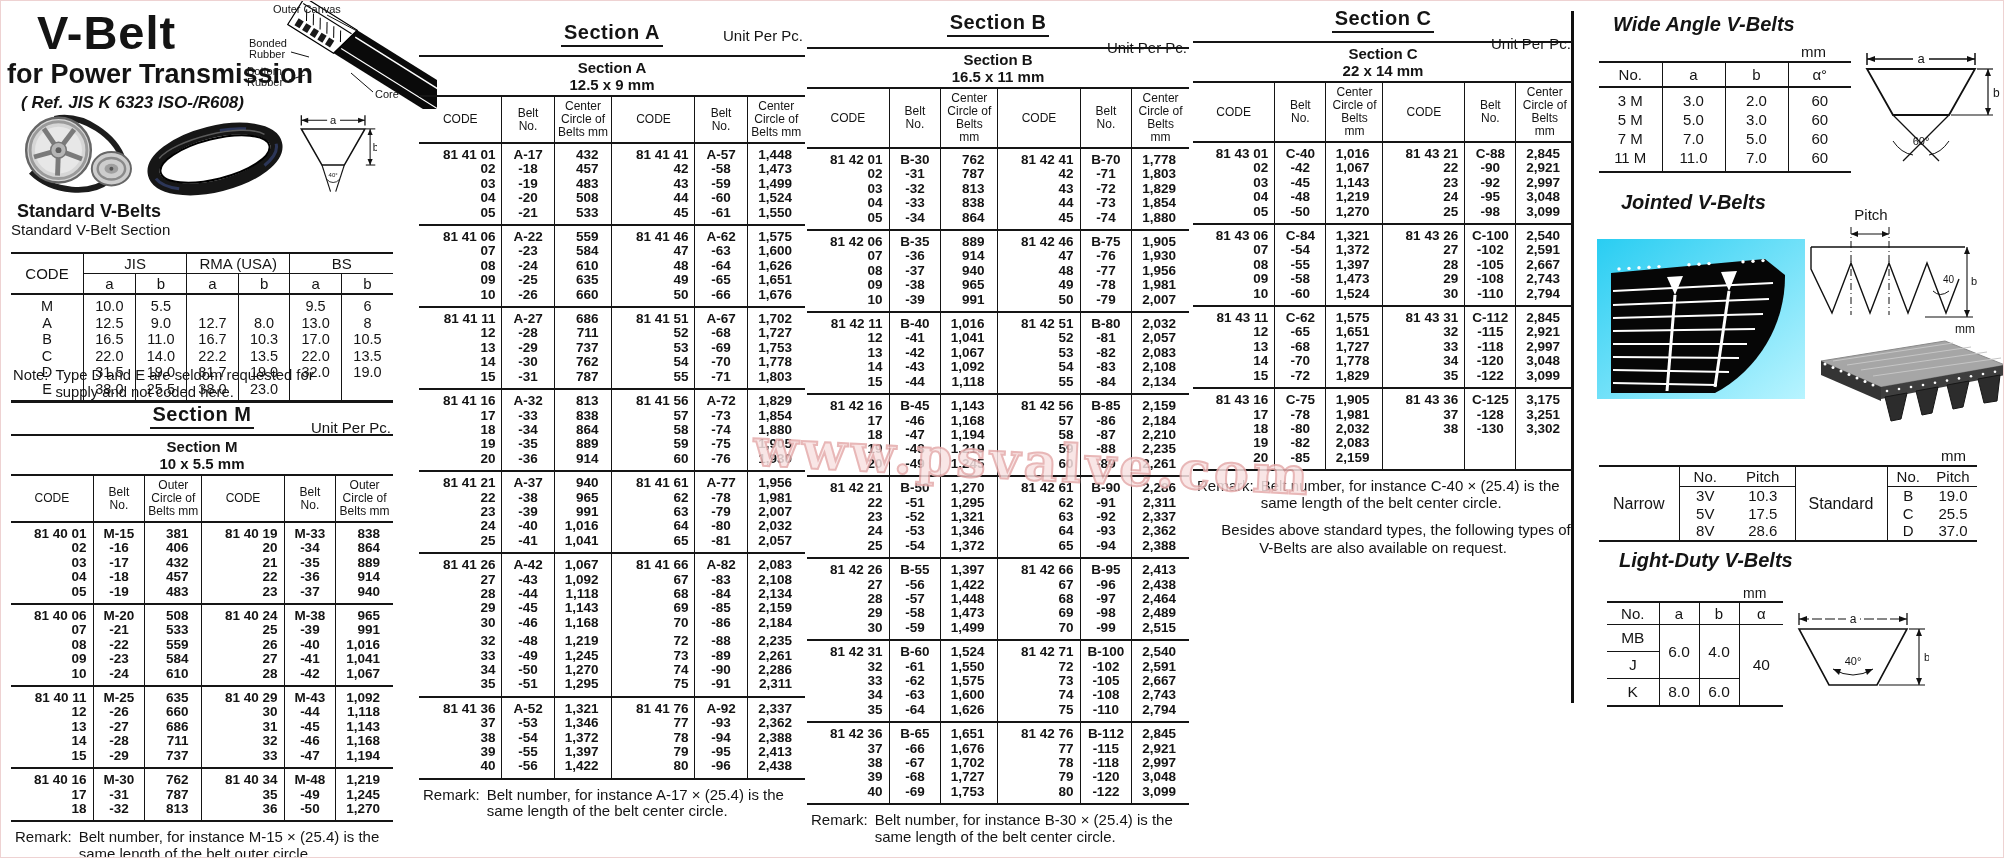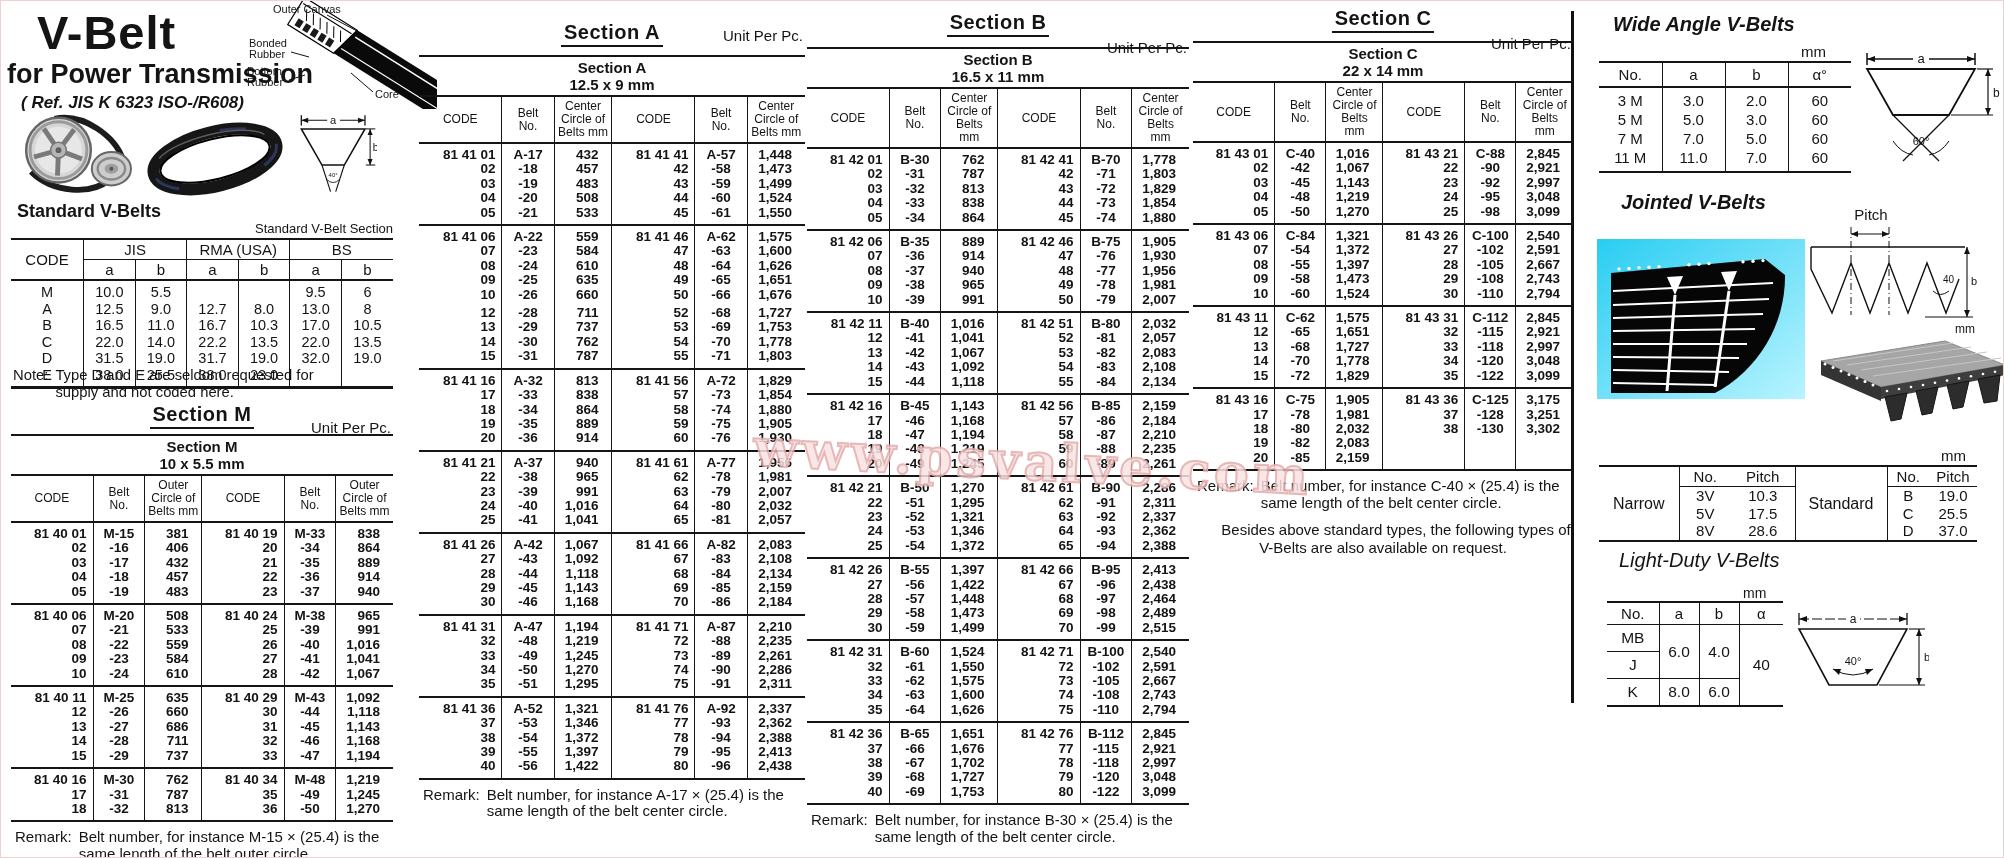--- a/index.html
+++ b/index.html
@@ -12,21 +12,21 @@
   #title{left:36px;top:4px;font-size:47px;font-weight:bold;letter-spacing:1px;}
   #subtitle{left:6px;top:58px;font-size:27px;font-weight:bold;}
   #ref{left:20px;top:92px;font-size:17px;font-style:italic;font-weight:bold;}
   #cutaway{left:244px;top:0px;}
   #pulley{left:22px;top:108px;}
   #beltloop{left:138px;top:112px;}
   #vsec{left:290px;top:110px;}
 
   #std-heading{left:16px;top:200px;font-size:18px;font-weight:bold;text-align:right;}
   #std-wrap{left:10px;top:220px;width:382px;}
-  #std-caption{text-align:right;font-size:13px;margin-bottom:2px;}
+  #std-caption{text-align:left;font-size:15px;margin-bottom:14px;}
   .std-table{width:100%;border-collapse:collapse;border-top:2px solid #151515;border-bottom:3px solid #151515;}
   .std-table th{font-weight:normal;font-size:15px;padding:1px 0;}
   .std-table .h-code{border-bottom:2px solid #151515;}
   .std-table .h-grp{border-bottom:1px solid #151515;border-left:1px solid #151515;}
   .std-table .h-ab{border-bottom:2px solid #151515;border-left:1px solid #151515;}
   .std-table td{font-size:14.5px;text-align:center;padding:0;line-height:16.5px;}
   .std-table td + td{border-left:1px solid #151515;}
   .std-table tbody tr:first-child td{padding-top:3px;}
   .std-table tbody tr:last-child td{padding-bottom:3px;}
   #note{left:12px;top:366px;width:352px;font-size:14.8px;display:flex;gap:7px;line-height:17px;}
@@ -75,21 +75,21 @@
   #pitch-diagram{left:1806px;top:206px;}
   #gray-belt{left:1812px;top:332px;}
   #ns-mm{left:1940px;top:446px;font-size:15px;}
   #ns-wrap{left:1598px;top:464px;width:378px;}
   .ns-table{width:378px;border-collapse:collapse;border-top:2px solid #151515;border-bottom:2px solid #151515;font-size:15px;table-layout:fixed;}
   .ns-table th{font-weight:normal;border-bottom:1px solid #151515;padding:1px 0;font-size:15px;}
   .ns-label{text-align:center;font-size:16px;vertical-align:middle;}
   .ns-label-left{border-right:1px solid #151515;}
   .ns-label-mid{border-left:1px solid #151515;border-right:1px solid #151515;}
   .ns-table td{text-align:center;line-height:15.5px;}
-  #ld-heading{left:1618px;top:548px;font-size:20px;font-weight:normal;font-style:italic;}
+  #ld-heading{left:1618px;top:548px;font-size:20px;font-weight:bold;font-style:italic;}
   #ld-mm{left:1742px;top:584px;font-size:14px;}
   #ld-wrap{left:1606px;top:600px;width:176px;}
   .ld-table{width:176px;border-collapse:collapse;border-top:2px solid #151515;border-bottom:2px solid #151515;font-size:15.5px;table-layout:fixed;}
   .ld-table th{font-weight:normal;border-bottom:1px solid #151515;padding:2px 0;font-size:15px;}
   .ld-table th + th,.ld-table td + td{border-left:1px solid #151515;}
   .ld-table td{text-align:center;padding:4px 0;}
   .ld-table tr.ld-j td{border-top:1px solid #151515;}
   .ld-table tr.ld-k td{border-top:1px solid #151515;}
   #ld-diagram{left:1788px;top:606px;}
 
@@ -870,20 +870,28 @@
             <td class="circ">1,651</td>
           </tr>
           <tr class="blast">
             <td class="code">10</td>
             <td class="belt">-26</td>
             <td class="circ">660</td>
             <td class="code">50</td>
             <td class="belt">-66</td>
             <td class="circ">1,676</td>
           </tr>
+          <tr class="bfirst gsep">
+            <td class="code">81 41 11</td>
+            <td class="belt">A-27</td>
+            <td class="circ">686</td>
+            <td class="code">81 41 51</td>
+            <td class="belt">A-67</td>
+            <td class="circ">1,702</td>
+          </tr>
           <tr>
             <td class="code">12</td>
             <td class="belt">-28</td>
             <td class="circ">711</td>
             <td class="code">52</td>
             <td class="belt">-68</td>
             <td class="circ">1,727</td>
           </tr>
           <tr>
             <td class="code">13</td>
@@ -1021,28 +1029,20 @@
             <td class="belt">-85</td>
             <td class="circ">2,159</td>
           </tr>
           <tr class="blast">
             <td class="code">30</td>
             <td class="belt">-46</td>
             <td class="circ">1,168</td>
             <td class="code">70</td>
             <td class="belt">-86</td>
             <td class="circ">2,184</td>
-          </tr>
-          <tr class="bfirst gsep">
-            <td class="code">81 41 31</td>
-            <td class="belt">A-47</td>
-            <td class="circ">1,194</td>
-            <td class="code">81 41 71</td>
-            <td class="belt">A-87</td>
-            <td class="circ">2,210</td>
           </tr>
           <tr>
             <td class="code">32</td>
             <td class="belt">-48</td>
             <td class="circ">1,219</td>
             <td class="code">72</td>
             <td class="belt">-88</td>
             <td class="circ">2,235</td>
           </tr>
           <tr>

